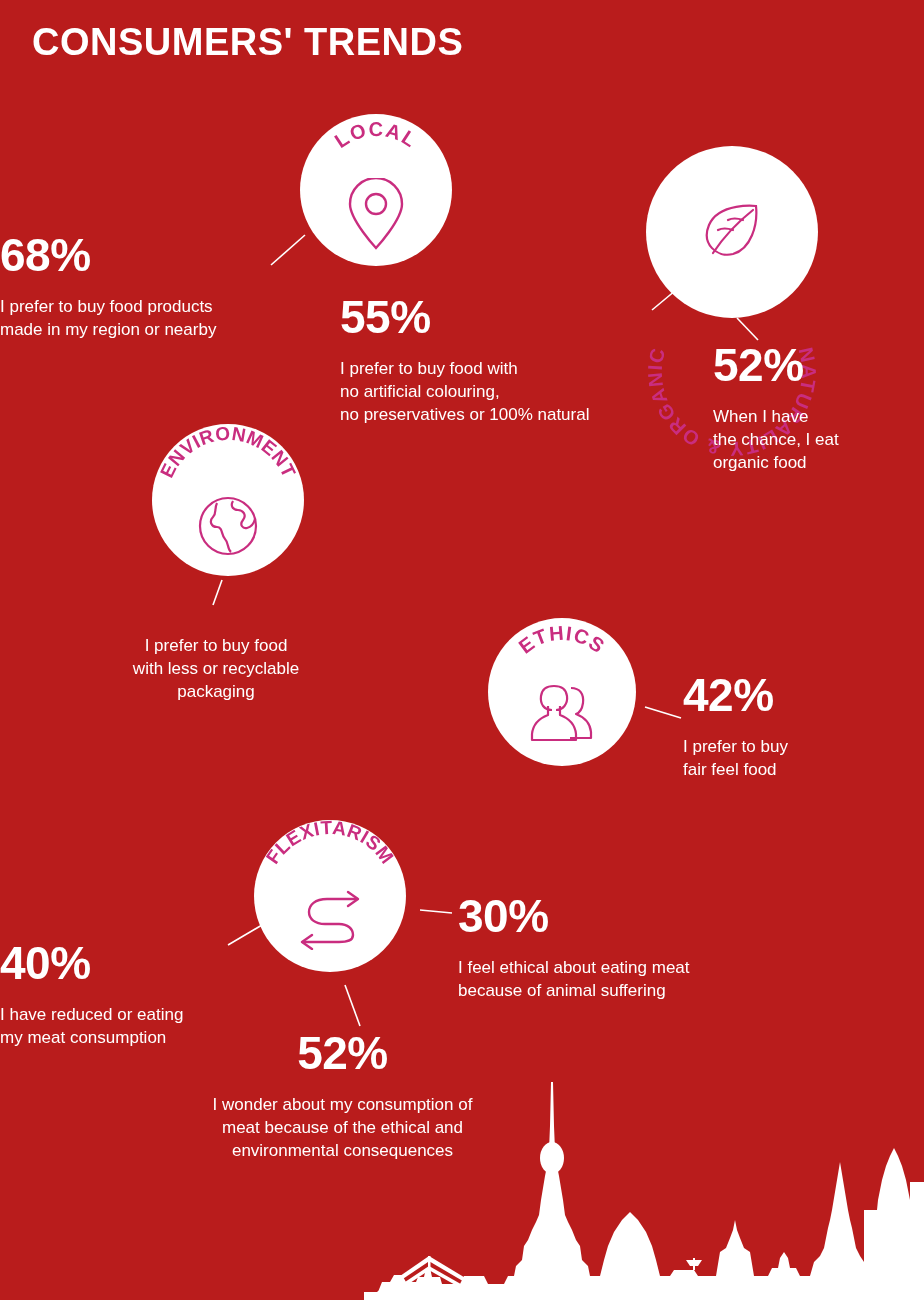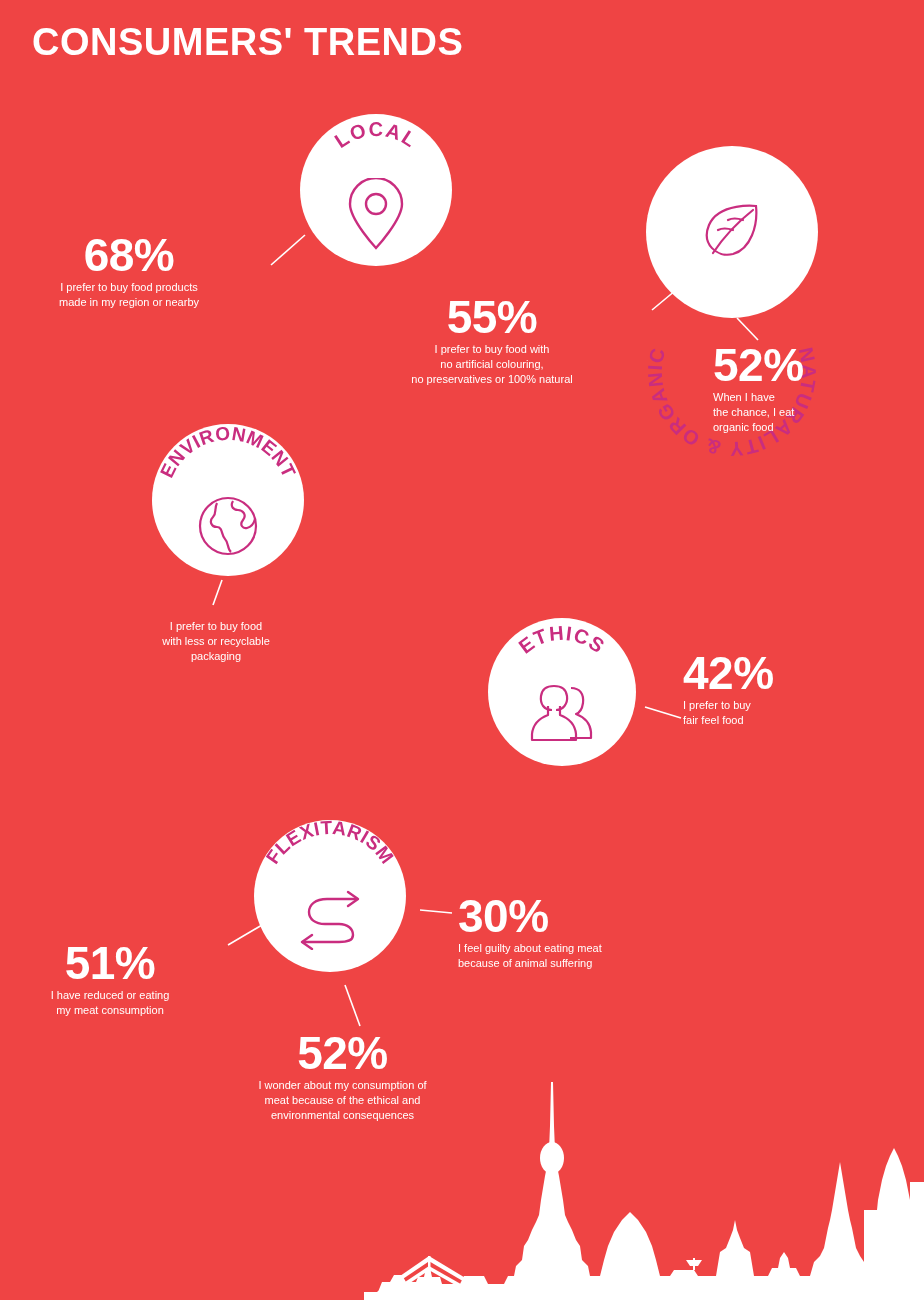--- a/index.html
+++ b/index.html
@@ -4,21 +4,21 @@
 <style>
   html, body {
     margin: 0;
     padding: 0;
     background: #ffffff;
   }
   #page {
     position: relative;
     width: 924px;
     height: 1300px;
-    background: #ef4444;
+    background: #b91c1c;
     overflow: hidden;
     font-family: "Liberation Sans", sans-serif;
     -webkit-font-smoothing: antialiased;
   }
 
   
   #title {
     position: absolute;
     left: 32px;
     top: 22px;
@@ -67,28 +67,28 @@
     color: #ffffff;
   }
   .stat .num {
     font-size: 46px;
     font-weight: bold;
     line-height: 1.0;
     letter-spacing: -0.5px;
     display: block;
   }
   .stat .desc {
-    font-size: 11px;
+    font-size: 17px;
     line-height: 1.35;
     font-weight: 400;
     display: block;
-    margin-top: 2px;
+    margin-top: 18px;
     white-space: pre-line;
   }
-  .align-right { text-align: center; }
+  .align-right { text-align: left; }
   .align-left  { text-align: left; }
   .align-center{ text-align: center; }
 
   
   #connectors {
     position: absolute;
     left: 0; top: 0;
     width: 924px; height: 1300px;
     pointer-events: none;
   }
@@ -239,34 +239,34 @@
 the chance, I eat
 organic food</span>
   </div>
 
   <div class="stat align-center" style="left:106px; top:617px; width:220px;">
     <span class="desc">I prefer to buy food
 with less or recyclable
 packaging</span>
   </div>
 
-  <div class="stat align-left" style="left:683px; top:650px; width:200px;">
+  <div class="stat align-left" style="left:683px; top:672px; width:200px;">
     <span class="num">42%</span>
     <span class="desc">I prefer to buy
 fair feel food</span>
   </div>
 
   <div class="stat align-left" style="left:458px; top:893px; width:250px;">
     <span class="num">30%</span>
-    <span class="desc">I feel guilty about eating meat
+    <span class="desc">I feel ethical about eating meat
 because of animal suffering</span>
   </div>
 
   <div class="stat align-right" style="left:0px; top:940px; width:220px;">
-    <span class="num">51%</span>
+    <span class="num">40%</span>
     <span class="desc">I have reduced or eating
 my meat consumption</span>
   </div>
 
   <div class="stat align-center" style="left:200px; top:1030px; width:285px;">
     <span class="num">52%</span>
     <span class="desc">I wonder about my consumption of
 meat because of the ethical and
 environmental consequences</span>
   </div>

